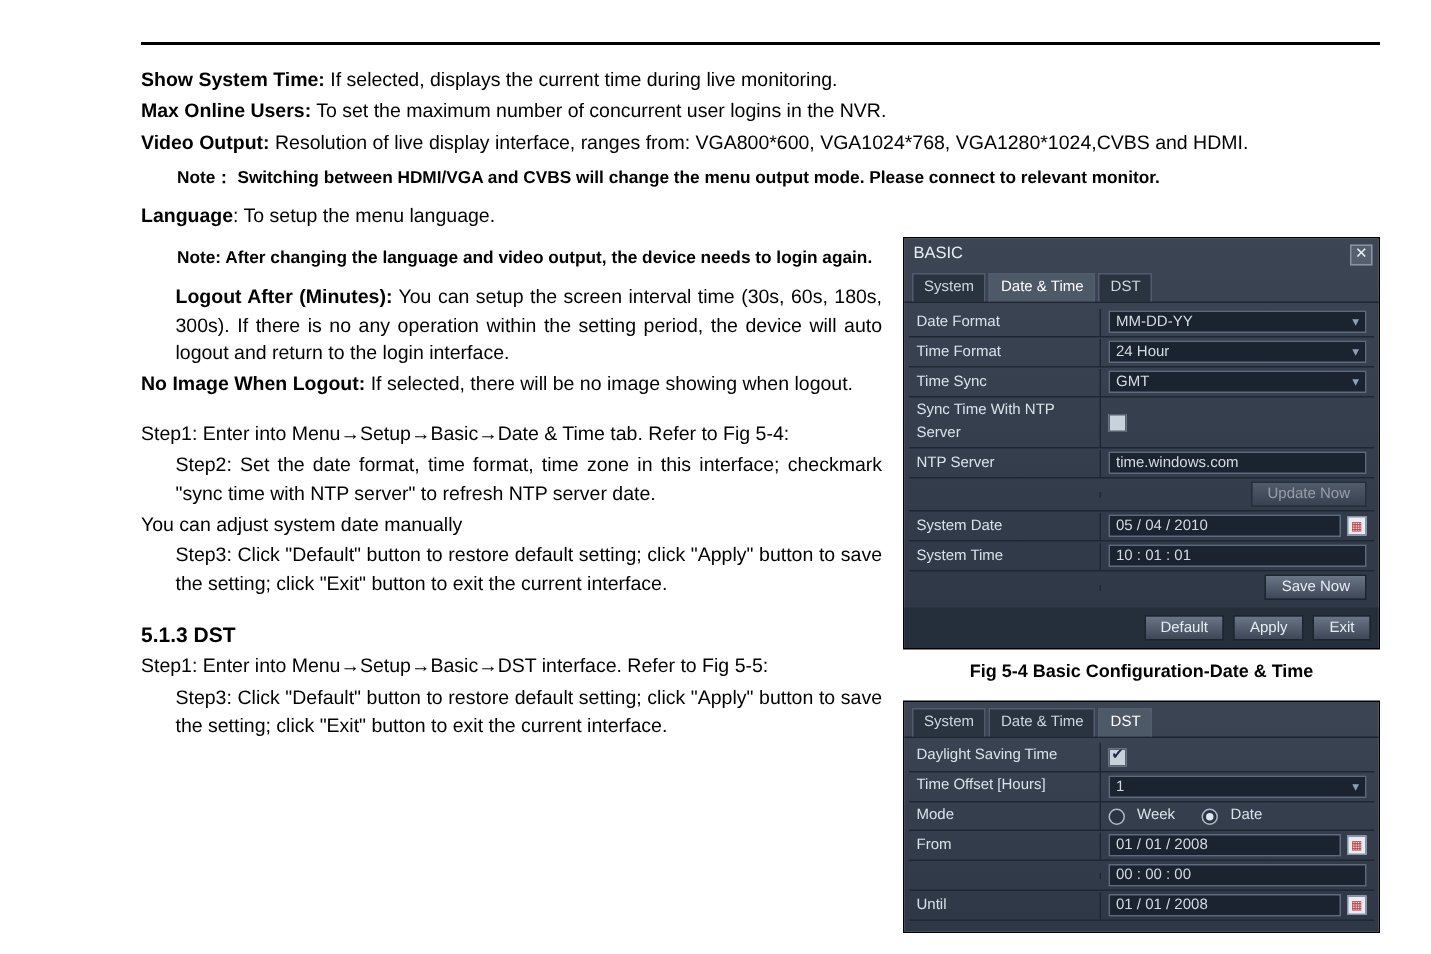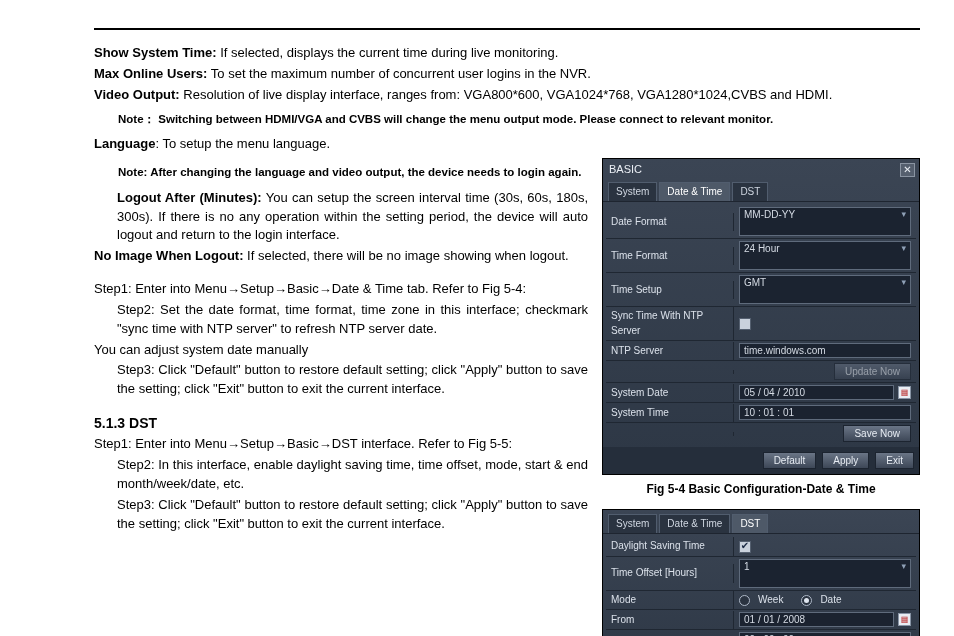--- a/index.html
+++ b/index.html
@@ -50,21 +50,21 @@
   }
   .tab.active { background:#4e5968; color:#fff; }
   .tbody { padding: 3px 3px 3px 3px; }
   .row { display:flex; align-items:center; border-bottom:1px solid #1f2732; }
   .cell-l {
     width: 128px; padding: 2px 5px; color:#dbe1ea; font-size:10px;
     border-right:1px solid #1f2732;
   }
   .cell-r { flex:1; padding: 2px 5px; display:flex; align-items:center; gap:4px; }
   .sel {
-    flex:1; height:29px; background:#1b2330; border:1px solid #5f6b7c;
+    flex:1; height:15px; background:#1b2330; border:1px solid #5f6b7c;
     color:#d5dbe4; font-size:10px; padding: 0 4px; display:flex;
     justify-content:space-between; align-items:flex-start;
   }
   .sel .carat { color:#8fa0b6; font-size:9px; }
   .input {
     flex:1; height:15px; background:#1b2330; border:1px solid #5f6b7c;
     color:#d5dbe4; font-size:10px; padding: 0 4px; display:flex; align-items:center;
   }
   .check { width:12px; height:12px; background:#c9d1dc; border:1px solid #556070; display:flex; align-items:center; justify-content:center; font-size:10px; color:#1b2a44; }
   .minibtn {
@@ -122,21 +122,20 @@
         <span>Step1: Enter into Menu</span><span class="arrow">→</span><span>Setup</span><span class="arrow">→</span><span>Basic</span><span class="arrow">→</span><span>Date &amp; Time tab. Refer to Fig 5-4:</span>
       </div>
       <div class="para just">Step2: Set the date format, time format, time zone in this interface; checkmark "sync time with NTP server" to refresh NTP server date.</div>
       <div class="para">You can adjust system date manually</div>
       <div class="para just" style="margin-bottom:14px;">Step3: Click "Default" button to restore default setting; click "Apply" button to save the setting; click "Exit" button to exit the current interface.</div>
 
       <div class="section-title">5.1.3  DST</div>
       <div class="para">
         <span>Step1: Enter into Menu</span><span class="arrow">→</span><span>Setup</span><span class="arrow">→</span><span>Basic</span><span class="arrow">→</span><span>DST interface. Refer to Fig 5-5:</span>
       </div>
-      <div class="para just">Step2: In this interface, enable daylight saving time, time offset, mode, start &amp; end month/week/date, etc.</div>
       <div class="para just">Step3: Click "Default" button to restore default setting; click "Apply" button to save the setting; click "Exit" button to exit the current interface.</div>
     </div>
 
     <div class="rightcol">
 
       <div class="panel">
         <div class="panel-title">
           <span>BASIC</span>
           <span class="close-x">✕</span>
         </div>
@@ -158,21 +157,21 @@
           <div class="row">
                 <div class="cell-l">Time Format</div>
                 <div class="cell-r">
                   <div class="sel">
                     <span>24 Hour</span>
                     <span class="carat">▾</span>
                   </div>
                 </div>
               </div>
           <div class="row">
-                <div class="cell-l">Time Setup</div>
+                <div class="cell-l">Time Sync</div>
                 <div class="cell-r">
                   <div class="sel">
                     <span>GMT</span>
                     <span class="carat">▾</span>
                   </div>
                 </div>
               </div>
           <div class="row">
                 <div class="cell-l">Sync Time With NTP Server</div>
                 <div class="cell-r">

